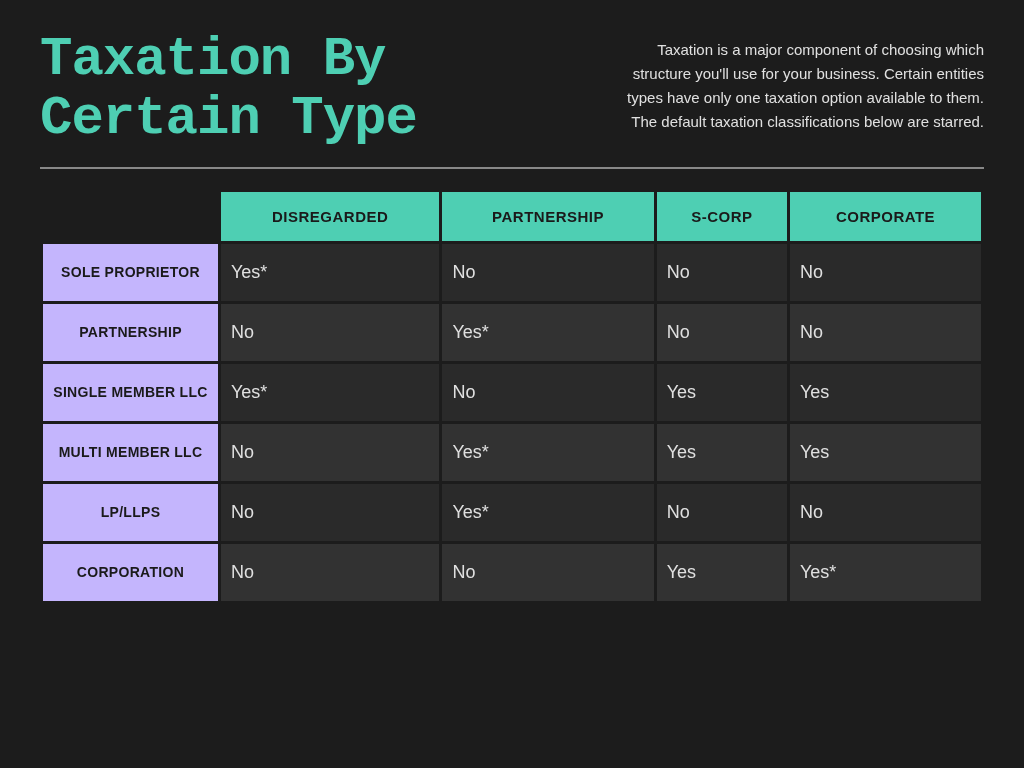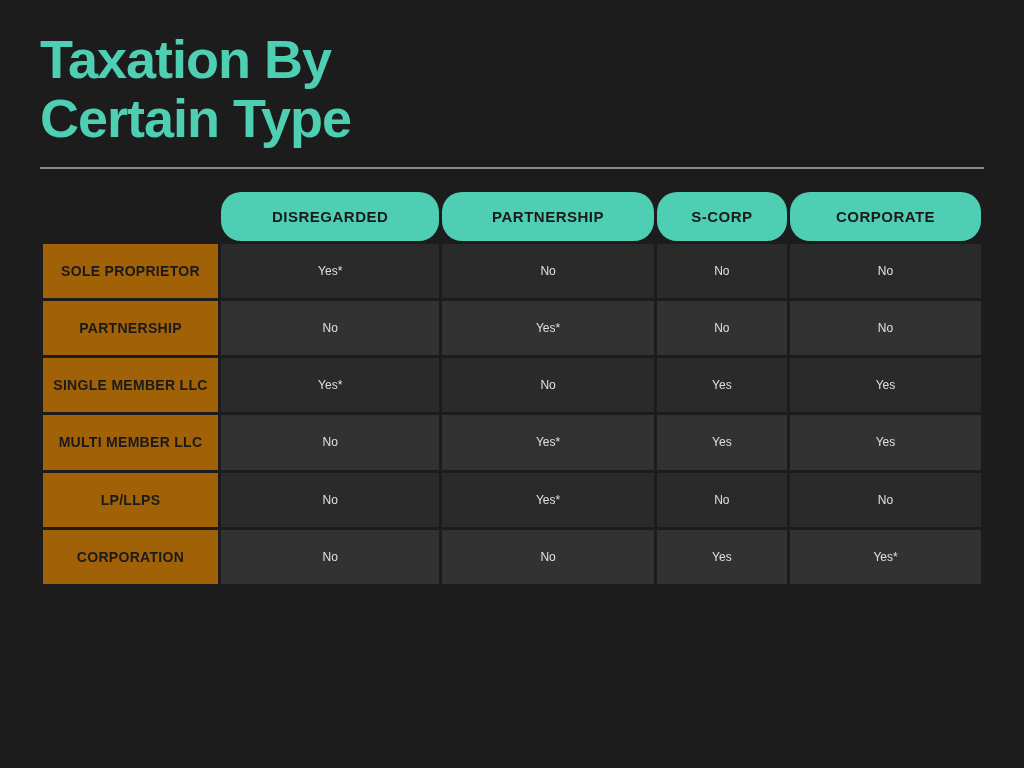--- a/index.html
+++ b/index.html
@@ -36,20 +36,21 @@
     .title-block {
       flex: 0 0 auto;
     }
 
     .main-title {
       color: #4ecfb3;
       font-size: 54px;
       font-weight: 900;
       line-height: 1.1;
       letter-spacing: -1px;
+      font-family: Liberation Mono, monospace;
     }
 
     .description-block {
       flex: 0 0 380px;
       text-align: right;
       padding-top: 8px;
     }
 
     .description-text {
       color: #e0e0e0;
@@ -83,39 +84,37 @@
     
     thead tr th {
       background-color: #4ecfb3;
       color: #1a1a1a;
       font-weight: 800;
       font-size: 15px;
       text-transform: uppercase;
       letter-spacing: 0.5px;
       padding: 16px 10px;
       text-align: center;
-      border-radius: 20px;
     }
 
     thead tr th.empty-header {
       background-color: transparent;
       width: 175px;
     }
 
     
     tbody tr td {
       background-color: #2e2e2e;
       color: #e0e0e0;
-      text-align: center;
       padding: 18px 10px;
-      font-size: 12px;
+      font-size: 18px;
     }
 
     tbody tr td.row-header {
-      background-color: #a16207;
+      background-color: #c4b5fd;
       color: #1a1a1a;
       font-weight: 800;
       font-size: 14px;
       text-transform: uppercase;
       text-align: center;
       letter-spacing: 0.3px;
       line-height: 1.3;
       width: 175px;
     }
 
@@ -132,20 +131,23 @@
 <body>
 
 <div class="page-container">
 
   <div class="header-section">
     <div class="title-block">
       <div class="main-title">
         <div>Taxation By</div>
         <div>Certain Type</div>
       </div>
+    </div>
+    <div class="description-block">
+      <p class="description-text">Taxation is a major component of choosing which structure you'll use for your business. Certain entities types have only one taxation option available to them. The default taxation classifications below are starred.</p>
     </div>
   </div>
 
   <div class="divider"></div>
 
   <div class="table-section">
     <div class="table-wrapper">
       <table>
         <thead>
           <tr>

